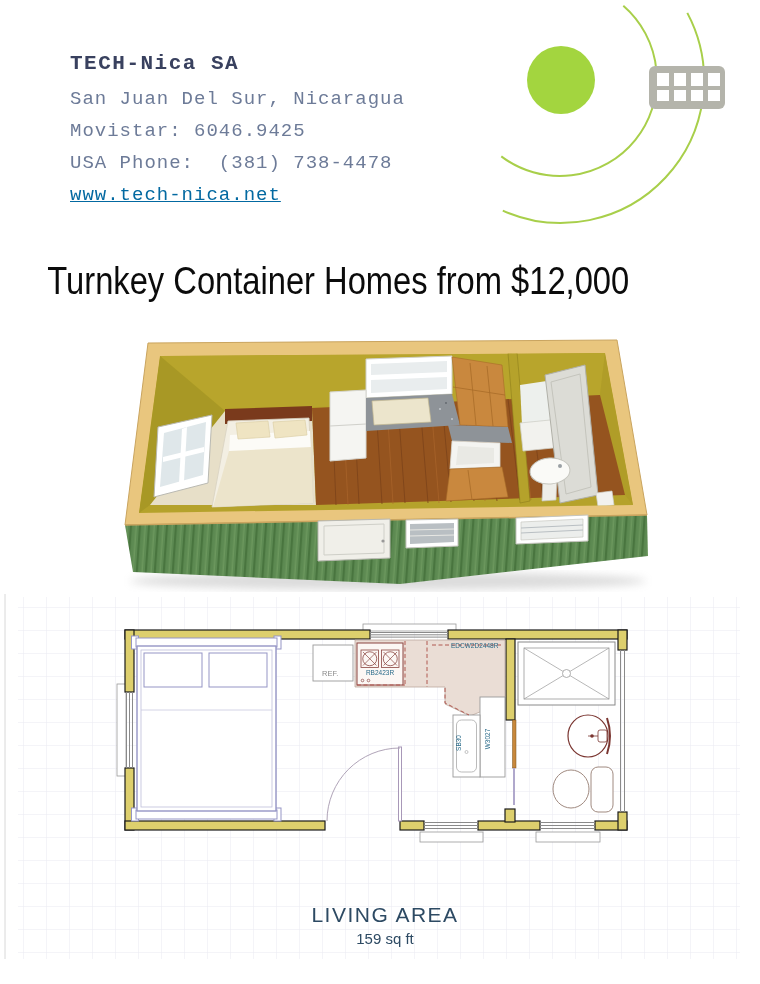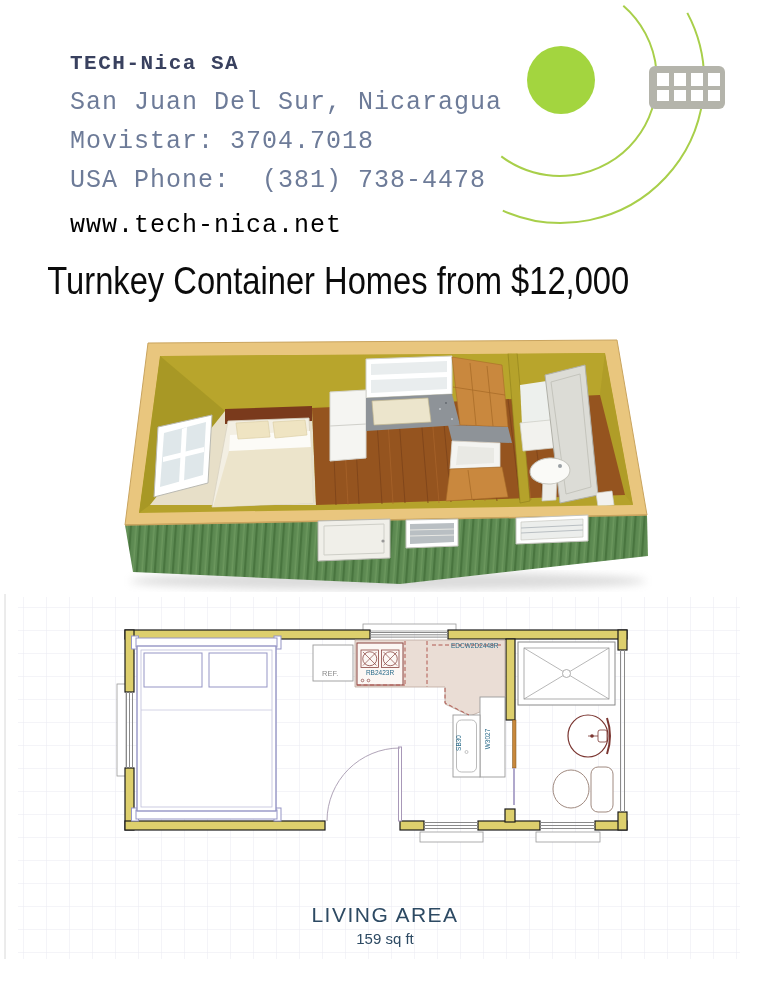--- a/index.html
+++ b/index.html
@@ -3,44 +3,44 @@
 <meta charset="utf-8">
 <style>
   html,body{margin:0;padding:0;background:#ffffff;}
   .page{position:relative;width:760px;height:984px;background:#ffffff;overflow:hidden;
         font-family:"Liberation Sans",sans-serif;}
   
   .header{position:absolute;left:70px;top:52px;
           font-family:"Liberation Mono","DejaVu Sans Mono",monospace;}
   .company{font-size:21px;font-weight:700;color:#39415f;letter-spacing:1.5px;
            margin-bottom:13px;white-space:pre;}
-  .hline{font-size:25px;font-weight:400;color:#6d7b98;letter-spacing:1px;
+  .hline{font-size:19px;font-weight:400;color:#6d7b98;letter-spacing:1px;
          margin-bottom:10px;white-space:pre;}
-  .weblink{display:inline-block;color:#000000;cursor:pointer;margin-top:6px;}
+  .weblink{display:inline-block;text-decoration:underline;color:#0369a1;cursor:pointer;}
   
   .logo{position:absolute;top:0;right:0;width:290px;height:250px;}
   
   .headline-wrap{position:absolute;left:0;top:260px;width:760px;text-align:left;}
   .headline{display:inline-block;font-size:38px;font-weight:400;color:#0b0b0b;
             transform:scaleX(.86);transform-origin:50% 50%;margin-right:28px;
             letter-spacing:0px;white-space:pre;}
   
   .render3d{position:absolute;left:0;top:325px;width:760px;height:270px;}
   .floorplan{position:absolute;left:0;top:584px;width:760px;height:400px;}
   .plan-label{font-family:"Liberation Sans",sans-serif;}
 </style>
 </head>
 <body>
 
 <div class="page">
 
   <div class="header">
     <div class="company">TECH-Nica SA</div>
     <div class="hline">San Juan Del Sur, Nicaragua</div>
-    <div class="hline">Movistar: 3704.7018</div>
+    <div class="hline">Movistar: 6046.9425</div>
     <div class="hline">USA Phone:  (381) 738-4478</div>
     <div class="hline"><span class="weblink">www.tech-nica.net</span></div>
   </div>
 
   <svg class="logo" viewBox="0 0 290 250" aria-hidden="true">
     <g>
       <path d="M 153.3 5.7 A 97 97 0 0 1 31.3 156.4" fill="none" stroke="#a8cf4a" stroke-width="2"></path>
       <path d="M 217.3 12.9 A 143 143 0 0 1 32.8 210.6" fill="none" stroke="#a8cf4a" stroke-width="2"></path>
     </g>
     <circle cx="91" cy="80" r="34" fill="#a3d53f"></circle>

